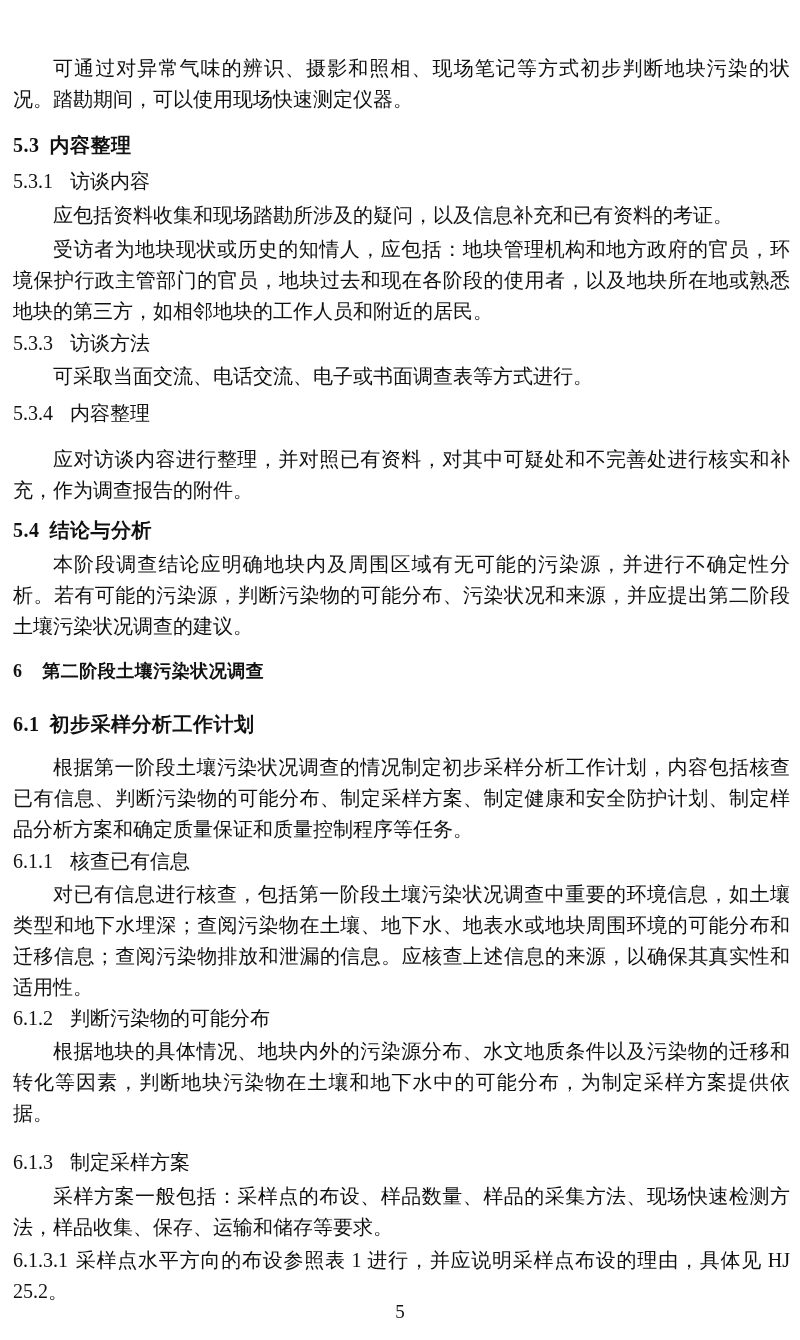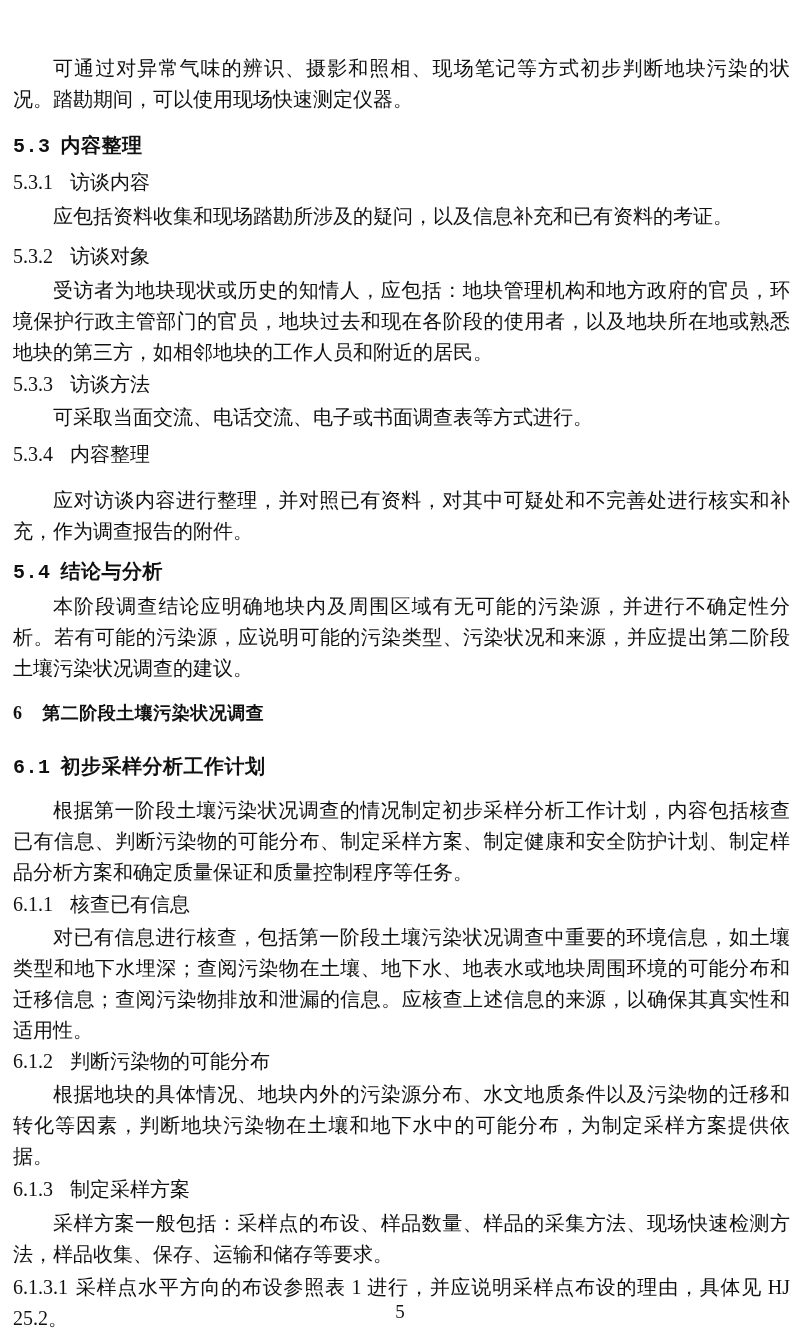--- a/index.html
+++ b/index.html
@@ -35,21 +35,21 @@
   .h3 .num { margin-right: 0.85em; }
   .h2 {
     margin: 0;
     font-family: "Liberation Sans", "DejaVu Sans", sans-serif;
     font-weight: 700;
     font-size: 20px;
     line-height: 31px;
     letter-spacing: 0.5px;
   }
   .h2 .num {
-    font-family: Liberation Mono, monospace;
+    font-family: Liberation Serif, serif;
     margin-right: 0.5em;
   }
   .h1 {
     margin: 0;
     font-family: "Liberation Sans", "DejaVu Sans", sans-serif;
     font-weight: 700;
     font-size: 18px;
     line-height: 34px;
     letter-spacing: 0.5px;
   }
@@ -73,51 +73,50 @@
 <div class="page">
 
   <p class="para" style="margin-top:0">可通过对异常气味的辨识、摄影和照相、现场笔记等方式初步判断地块污染的状况。踏勘期间，可以使用现场快速测定仪器。</p>
 
   <h3 class="h2" style="margin-top:15px"><span class="num">5.3</span><span>内容整理</span></h3>
 
   <h4 class="h3" style="margin-top:5px"><span class="num">5.3.1</span><span>访谈内容</span></h4>
 
   <p class="para" style="margin-top:3px">应包括资料收集和现场踏勘所涉及的疑问，以及信息补充和已有资料的考证。</p>
 
-  <h4 class="h3" style="margin-top:9px"><span class="num">5.3.2</span><span>访谈对象</span></h4>
 
   <p class="para" style="margin-top:3px">受访者为地块现状或历史的知情人，应包括：地块管理机构和地方政府的官员，环境保护行政主管部门的官员，地块过去和现在各阶段的使用者，以及地块所在地或熟悉地块的第三方，如相邻地块的工作人员和附近的居民。</p>
 
   <h4 class="h3" style="margin-top:1px"><span class="num">5.3.3</span><span>访谈方法</span></h4>
 
   <p class="para" style="margin-top:2px">可采取当面交流、电话交流、电子或书面调查表等方式进行。</p>
 
   <h4 class="h3" style="margin-top:6px"><span class="num">5.3.4</span><span>内容整理</span></h4>
 
   <p class="para" style="margin-top:15px">应对访谈内容进行整理，并对照已有资料，对其中可疑处和不完善处进行核实和补充，作为调查报告的附件。</p>
 
   <h3 class="h2" style="margin-top:9px"><span class="num">5.4</span><span>结论与分析</span></h3>
 
-  <p class="para" style="margin-top:3px">本阶段调查结论应明确地块内及周围区域有无可能的污染源，并进行不确定性分析。若有可能的污染源，应说明可能的污染类型、污染状况和来源，并应提出第二阶段土壤污染状况调查的建议。</p>
+  <p class="para" style="margin-top:3px">本阶段调查结论应明确地块内及周围区域有无可能的污染源，并进行不确定性分析。若有可能的污染源，判断污染物的可能分布、污染状况和来源，并应提出第二阶段土壤污染状况调查的建议。</p>
 
   <h2 class="h1" style="margin-top:12px"><span class="num">6</span><span>第二阶段土壤污染状况调查</span></h2>
 
   <h3 class="h2" style="margin-top:21px"><span class="num">6.1</span><span>初步采样分析工作计划</span></h3>
 
   <p class="para" style="margin-top:12px">根据第一阶段土壤污染状况调查的情况制定初步采样分析工作计划，内容包括核查已有信息、判断污染物的可能分布、制定采样方案、制定健康和安全防护计划、制定样品分析方案和确定质量保证和质量控制程序等任务。</p>
 
   <h4 class="h3" style="margin-top:1px"><span class="num">6.1.1</span><span>核查已有信息</span></h4>
 
   <p class="para" style="margin-top:2px">对已有信息进行核查，包括第一阶段土壤污染状况调查中重要的环境信息，如土壤类型和地下水埋深；查阅污染物在土壤、地下水、地表水或地块周围环境的可能分布和迁移信息；查阅污染物排放和泄漏的信息。应核查上述信息的来源，以确保其真实性和适用性。</p>
 
   <h4 class="h3" style="margin-top:0"><span class="num">6.1.2</span><span>判断污染物的可能分布</span></h4>
 
   <p class="para" style="margin-top:2px">根据地块的具体情况、地块内外的污染源分布、水文地质条件以及污染物的迁移和转化等因素，判断地块污染物在土壤和地下水中的可能分布，为制定采样方案提供依据。</p>
 
-  <h4 class="h3" style="margin-top:2px"><span class="num">6.1.3</span><span>制定采样方案</span></h4>
+  <h4 class="h3" style="margin-top:18px"><span class="num">6.1.3</span><span>制定采样方案</span></h4>
 
   <p class="para" style="margin-top:3px">采样方案一般包括：采样点的布设、样品数量、样品的采集方法、现场快速检测方法，样品收集、保存、运输和储存等要求。</p>
 
   <p class="clause" style="margin-top:2px"><span class="num" style="margin-right:0.35em">6.1.3.1</span><span>采样点水平方向的布设参照表 1 进行，并应说明采样点布设的理由，具体见 HJ 25.2。</span></p>
 
   <div class="footer">
     <span>5</span>
   </div>
 
 </div>

